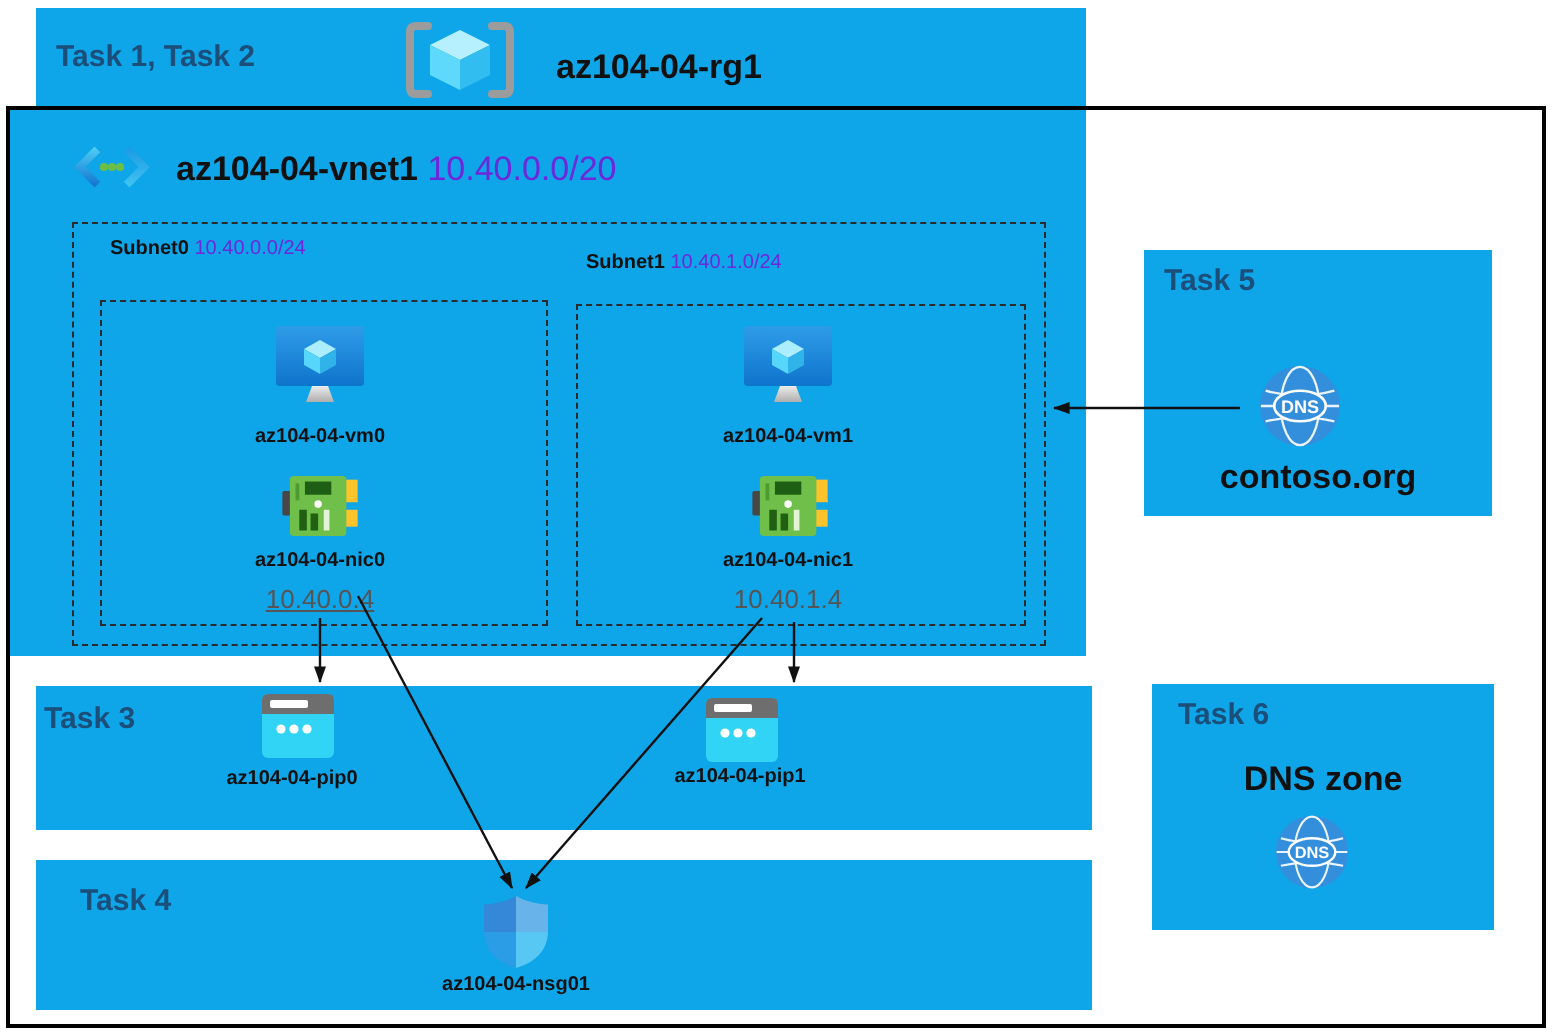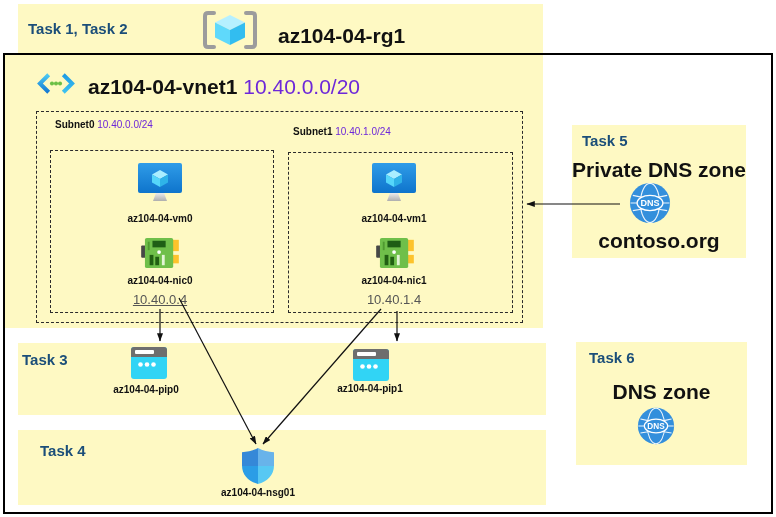--- a/index.html
+++ b/index.html
@@ -1,24 +1,24 @@
 <!DOCTYPE html>
 <html><head>
 <meta charset="utf-8">
 <style>
   html,body{margin:0;padding:0;background:#fff;}
   #canvas{
     position:relative;width:776px;height:517px;background:#fff;overflow:hidden;
     font-family:"Liberation Sans","DejaVu Sans",sans-serif;color:#000;
   }
   .abs{position:absolute;}
-  .band{background:#fef9c3;}
+  .band{background:#0ea5e9;}
   .task-label{font-weight:700;font-size:15px;color:#1b4e79;white-space:nowrap;}
   .res-label{font-weight:700;font-size:10px;color:#111;white-space:nowrap;}
-  .big-label{font-weight:700;font-size:21px;color:#111;white-space:nowrap;}
+  .big-label{font-weight:700;font-size:17px;color:#111;white-space:nowrap;}
   .muted{font-weight:400;color:#6d28d9;}
   .ip{font-size:13px;color:#555;}
   .center{text-align:center;}
   .dashed{border:1px dashed #2b2b2b;}
   .outer-frame{border:2px solid #000;}
   svg.icon{display:block;}
   #arrow-layer{pointer-events:none;}
 </style>
 </head>
 <body>
@@ -183,21 +183,20 @@
   <div class="abs band" style="left:18px;top:430px;width:528px;height:75px;">
     <div class="abs task-label" style="left:22px;top:12px;">Task 4</div>
   </div>
   <svg class="icon abs" style="left:241px;top:447px;" width="34" height="38">
       <use href="#sym-nsg"></use>
     </svg>
   <div class="abs res-label center" style="left:158px;top:487px;width:200px;">az104-04-nsg01</div>
 
   <div class="abs band" style="left:572px;top:125px;width:174px;height:133px;">
     <div class="abs task-label" style="left:10px;top:7px;">Task 5</div>
-    <div class="abs big-label center" style="left:0;top:33px;width:174px;">Private DNS zone</div>
     <svg class="icon abs" style="left:57px;top:57px;" width="42" height="42">
         <use href="#sym-dns"></use>
       </svg>
     <div class="abs big-label center" style="left:0;top:104px;width:174px;">contoso.org</div>
   </div>
 
   <div class="abs band" style="left:576px;top:342px;width:171px;height:123px;">
     <div class="abs task-label" style="left:13px;top:7px;">Task 6</div>
     <div class="abs big-label center" style="left:0;top:38px;width:171px;">DNS zone</div>
     <svg class="icon abs" style="left:61px;top:65px;" width="38" height="38">

